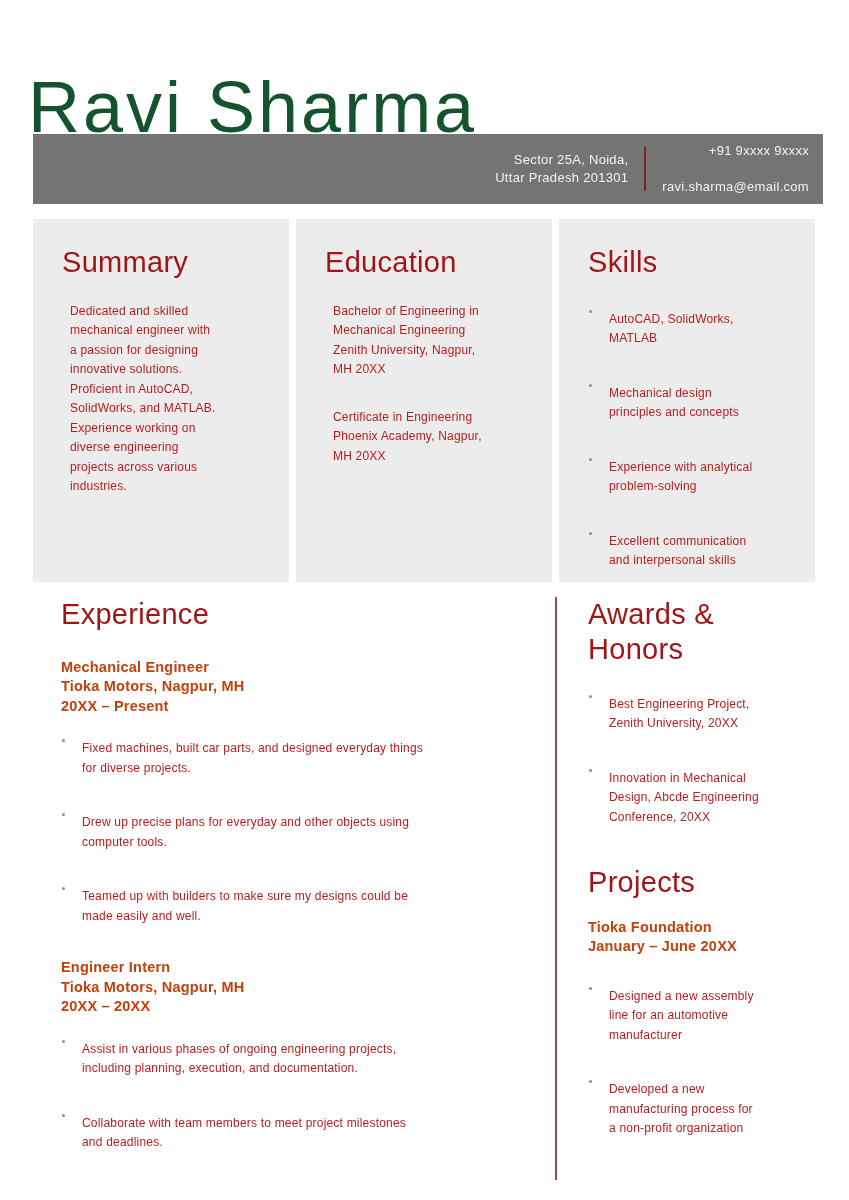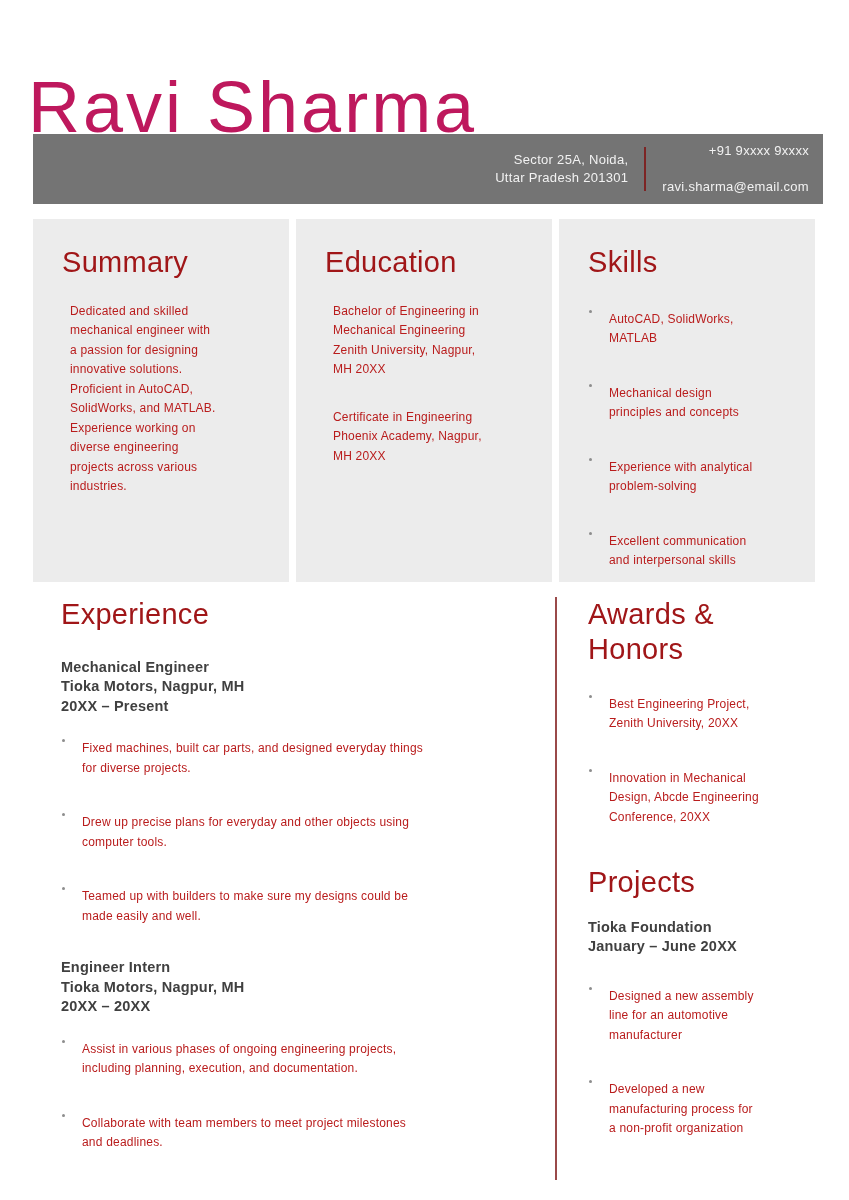--- a/index.html
+++ b/index.html
@@ -17,21 +17,21 @@
   .person-name {
     position: absolute;
     left: 28px;
     top: 71px;
     margin: 0;
     z-index: 1;
     font-size: 72px;
     font-weight: 400;
     line-height: 1;
     letter-spacing: 3px;
-    color: #be185d;
+    color: #14532d;
     white-space: nowrap;
   }
 
   
   .topbar {
     position: absolute;
     left: 33px;
     top: 134px;
     width: 790px;
     height: 70px;
@@ -138,21 +138,21 @@
   }
   .lower h2.section-title { margin-bottom: 26px; }
   h2.awards-title { width: 210px; margin-bottom: 20px !important; }
   h2.projects-title { margin-top: 30px !important; margin-bottom: 18px !important; }
 
   .job-line, .proj-line {
     font-size: 14.5px;
     font-weight: 700;
     line-height: 19.5px;
     letter-spacing: 0.2px;
-    color: #404040;
+    color: #c2410c;
   }
   .job-header { margin-bottom: 15px; }
   .job + .job { margin-top: 24px; }
   .proj-header { margin-bottom: 22px; }
 </style>
 </head>
 <body>
 
 <div class="page">
 

